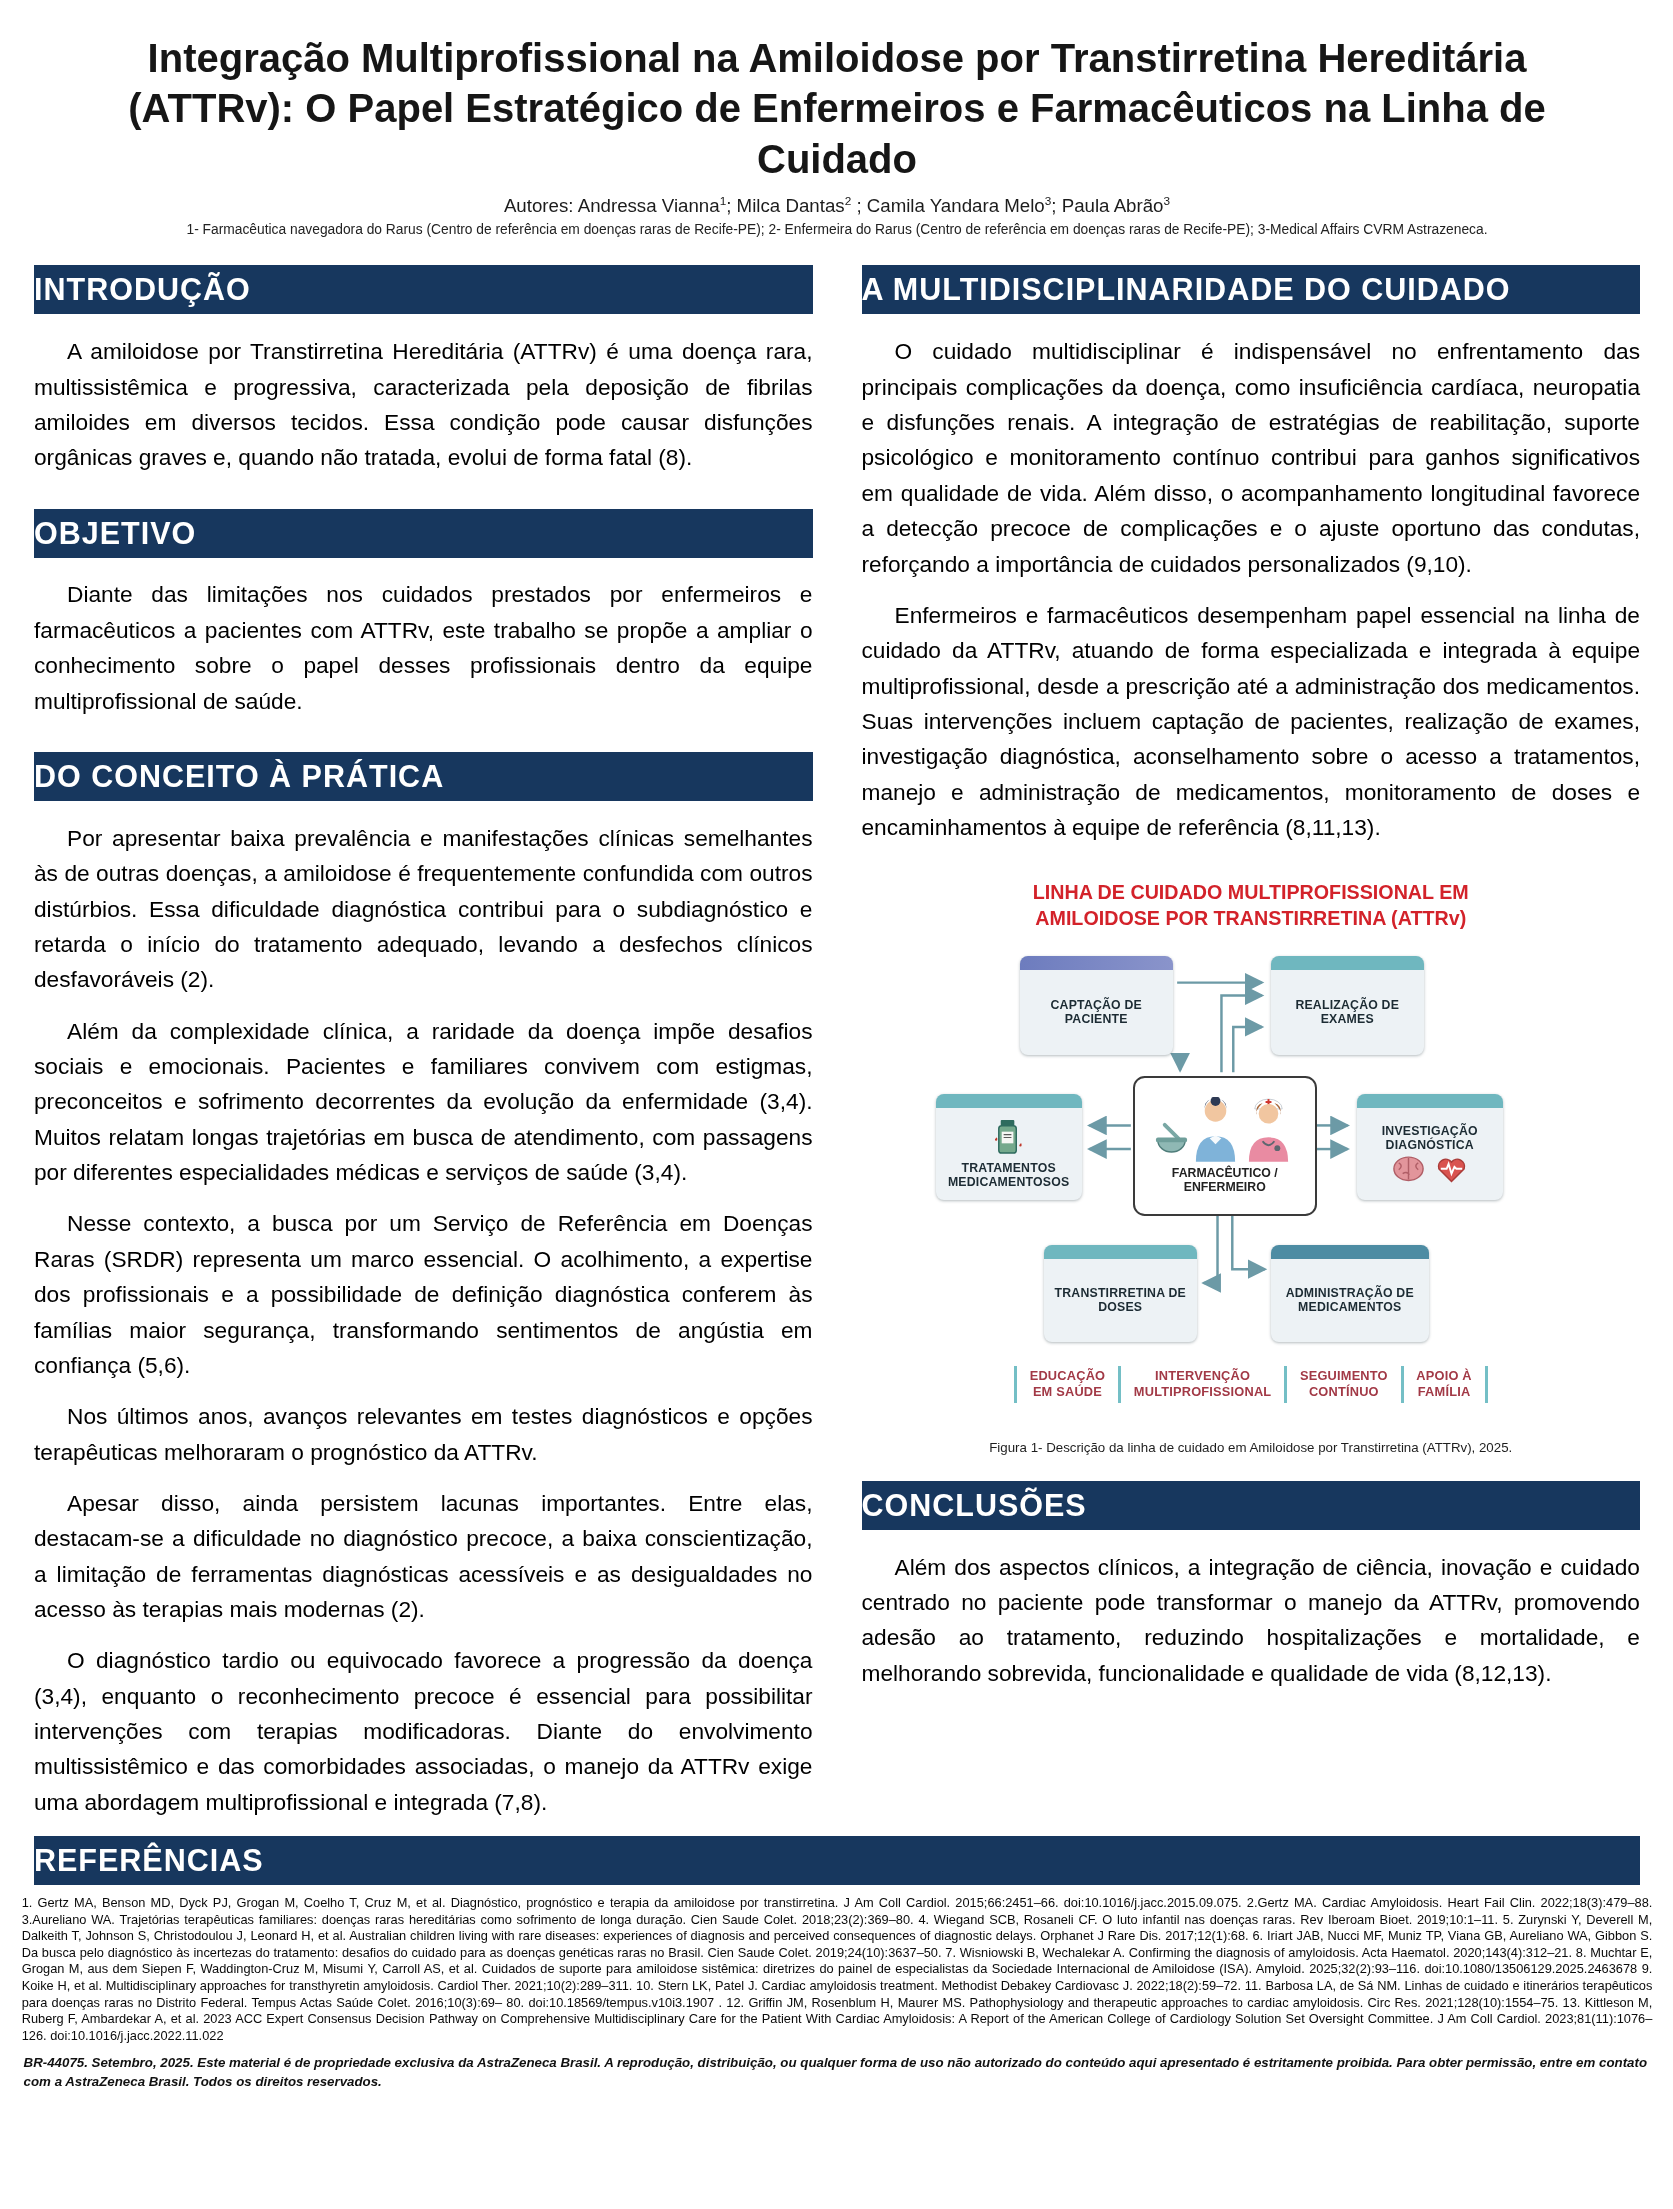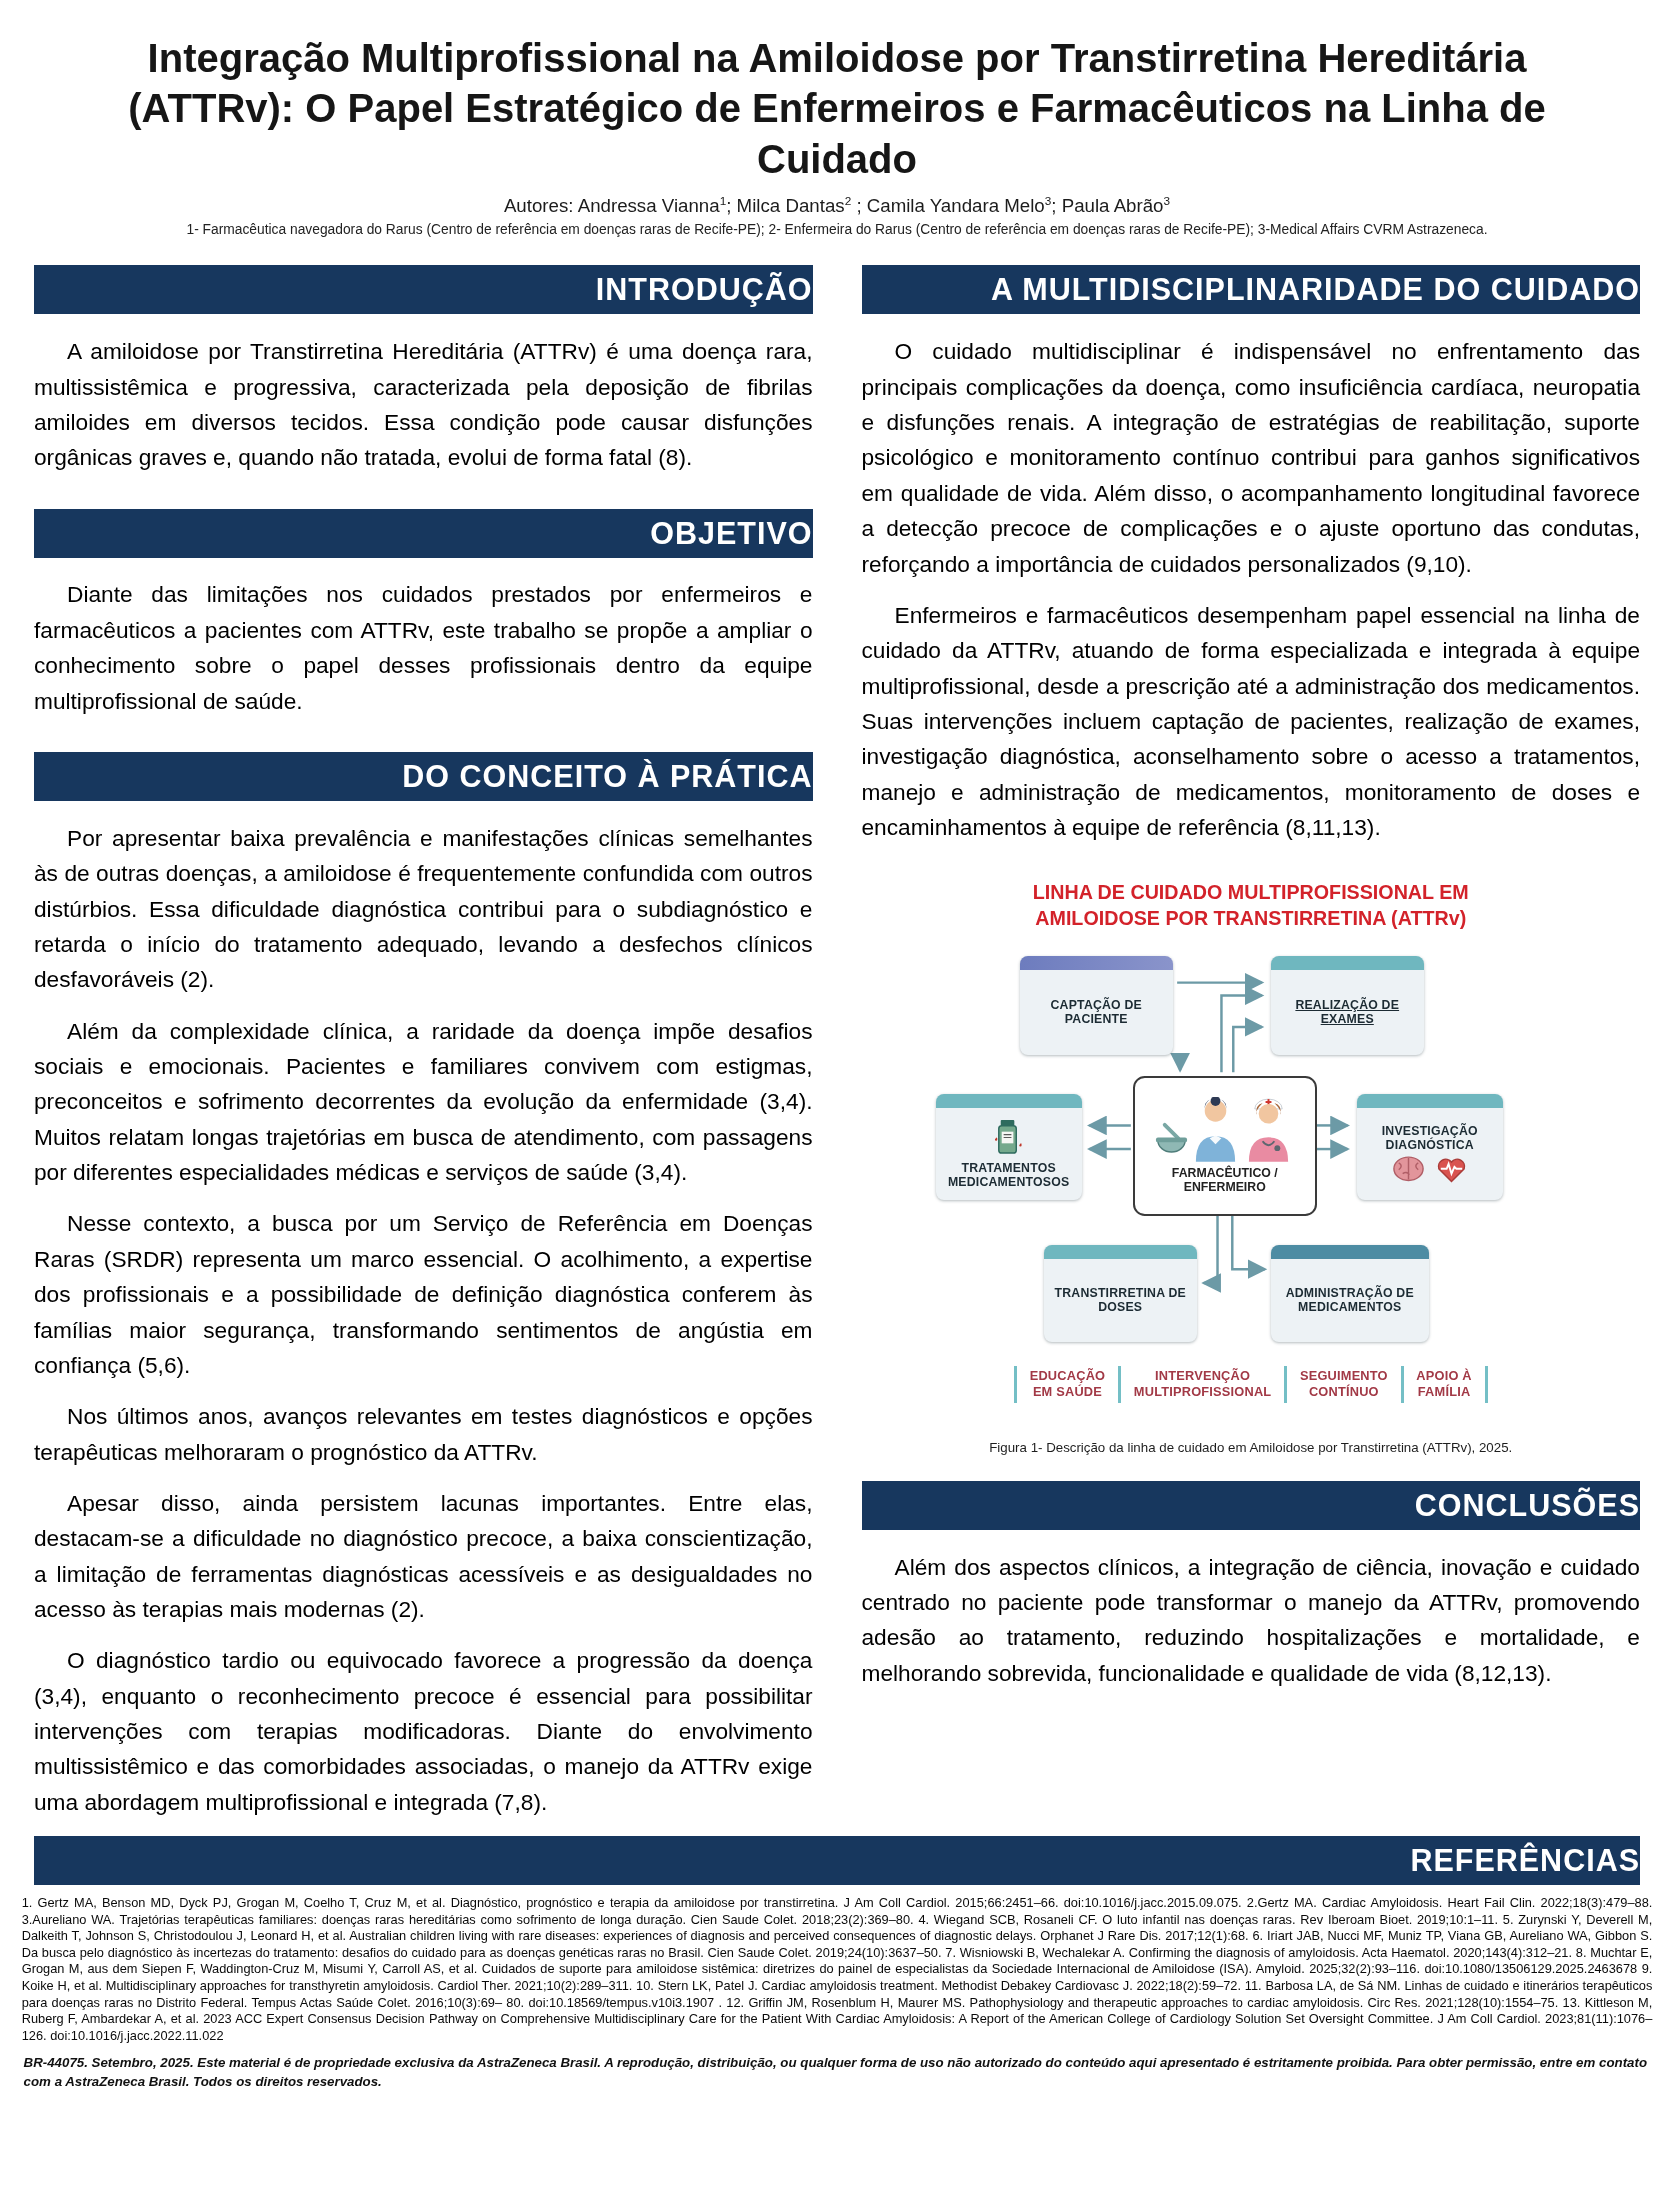--- a/index.html
+++ b/index.html
@@ -9,21 +9,21 @@
   
   .hdr { padding-top:33px; text-align:center; }
   .title { font-size:40px; font-weight:bold; line-height:1.26; color:#161616; max-width:1438px; margin:0 auto; }
   .authors { margin-top:9.9px; font-size:18.7px; color:#1c1c1c; }
   .authors sup { font-size:11.8px; }
   .affil { margin-top:3.9px; font-size:13.8px; line-height:1.35; color:#222; max-width:1537px; margin-left:auto; margin-right:auto; }
 
   
   .cols { display:flex; gap:49px; padding:25.6px 34px 0 34px; align-items:flex-start; }
   .col { flex:1; min-width:0; }
-  .bar { background:#17375E; color:#fff; text-align:right; font-size:30.5px; font-weight:bold; height:49px; line-height:49px; letter-spacing:1px; }
+  .bar { background:#17375E; color:#fff; text-align:left; font-size:30.5px; font-weight:bold; height:49px; line-height:49px; letter-spacing:1px; }
   .section { margin-bottom:33px; }
   .section:last-child { margin-bottom:0; }
   .body-p { font-size:22.7px; line-height:1.56; text-align:justify; text-indent:33px; margin-top:15.8px; }
   .body-p.first { margin-top:19.7px; }
 
   
   .figure-wrap { margin:3.9px 0 25.6px 0; }
   .fig { position:relative; width:650px; height:548px; margin:0 auto; }
   .fig-title { position:absolute; top:0; left:0; right:0; text-align:center; color:#D3222A; font-weight:bold; font-size:19.7px; line-height:1.35; }
   .dbox { position:absolute; background:#edf2f5; border-radius:7.9px; box-shadow:0 1px 3px rgba(40,60,70,.35); overflow:hidden; }
@@ -121,21 +121,21 @@
             </g>
           </svg>
 
           <div class="dbox" style="left:94px; top:77px; width:153px; height:99px;">
             <div class="hd hd-purple"></div>
             <div class="lbl" style="height:calc(100% - 14.8px);">CAPTAÇÃO DE PACIENTE</div>
           </div>
 
           <div class="dbox" style="left:345px; top:77px; width:153px; height:99px;">
             <div class="hd hd-teal"></div>
-            <div class="lbl" style="height:calc(100% - 14.8px);text-decoration:underline;">REALIZAÇÃO DE EXAMES</div>
+            <div class="lbl" style="height:calc(100% - 14.8px);">REALIZAÇÃO DE EXAMES</div>
           </div>
 
           <div class="dbox" style="left:9.9px; top:215px; width:146px; height:106px;">
             <div class="hd hd-teal"></div>
             <div class="inner">
               <svg width="35" height="39" viewBox="0 0 36 40">
                 <rect x="10" y="2" width="14" height="6" rx="1" fill="#2e6b5e"></rect>
                 <rect x="8" y="8" width="18" height="28" rx="3" fill="#74a98c" stroke="#2e6b5e" stroke-width="1.5"></rect>
                 <rect x="11" y="14" width="12" height="12" fill="#f5f7f4"></rect>
                 <line x1="13" y1="17" x2="21" y2="17" stroke="#5a5a5a" stroke-width="1.2"></line>

